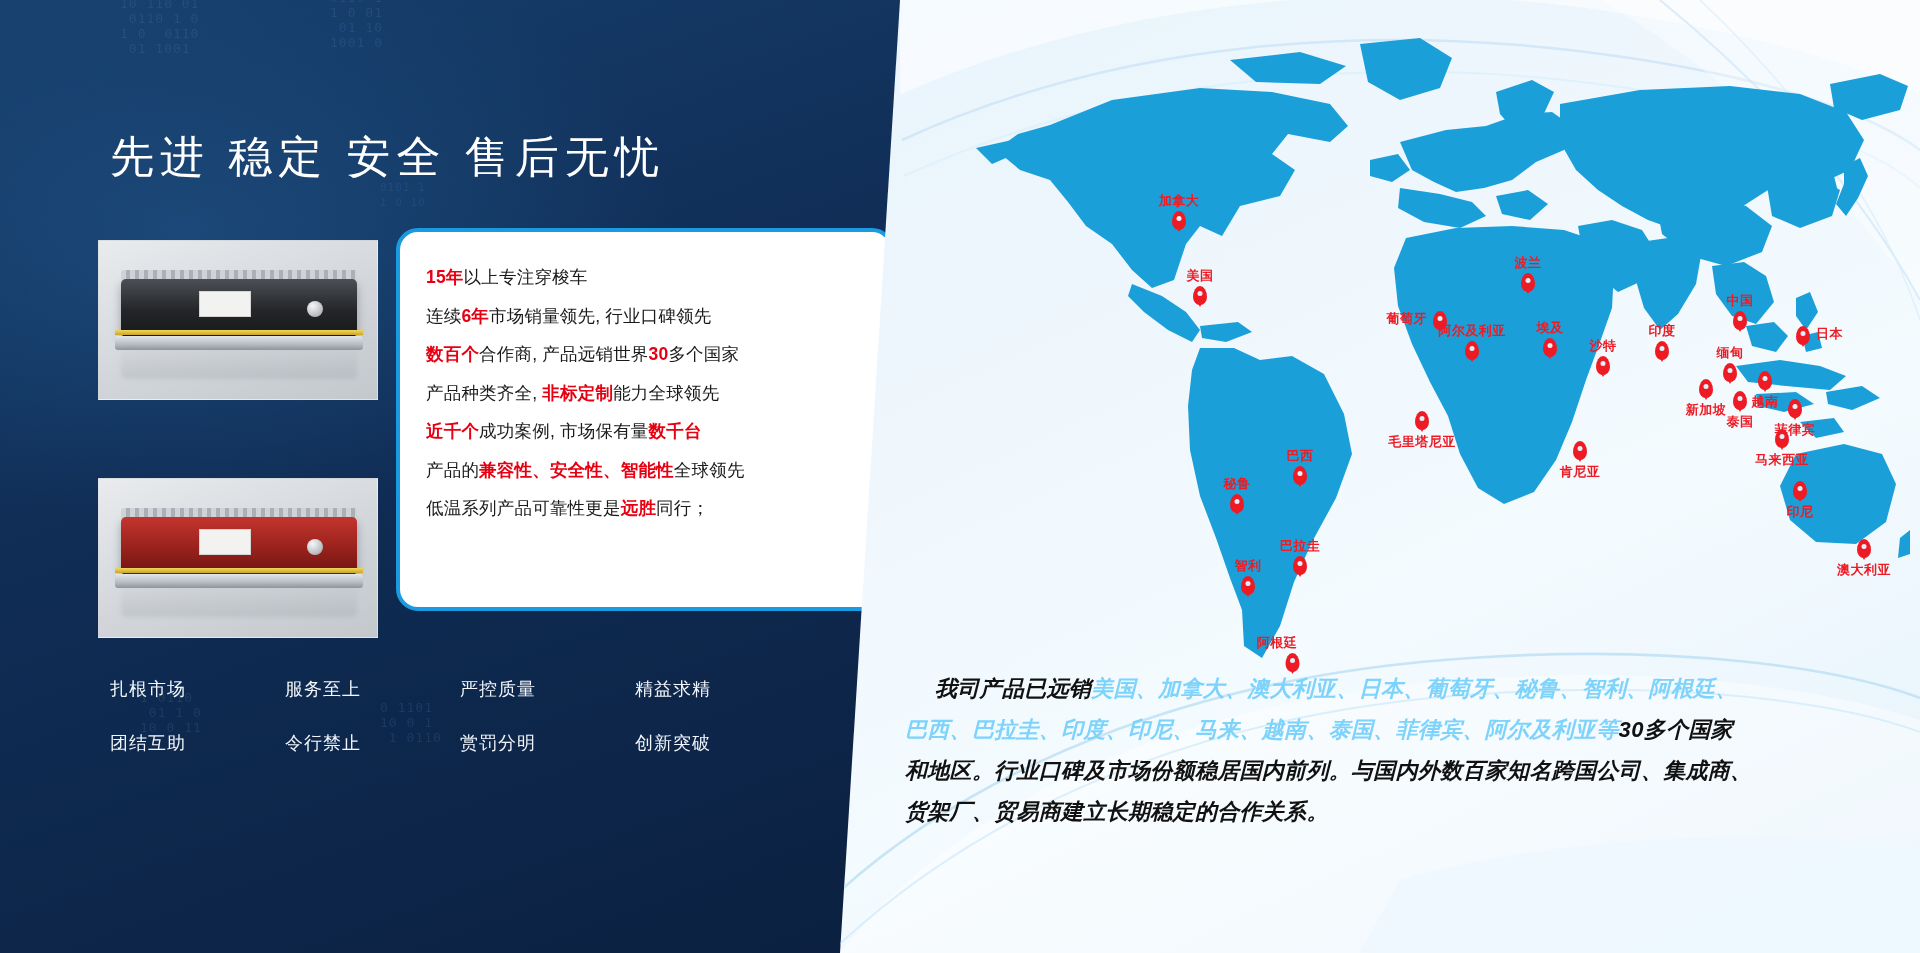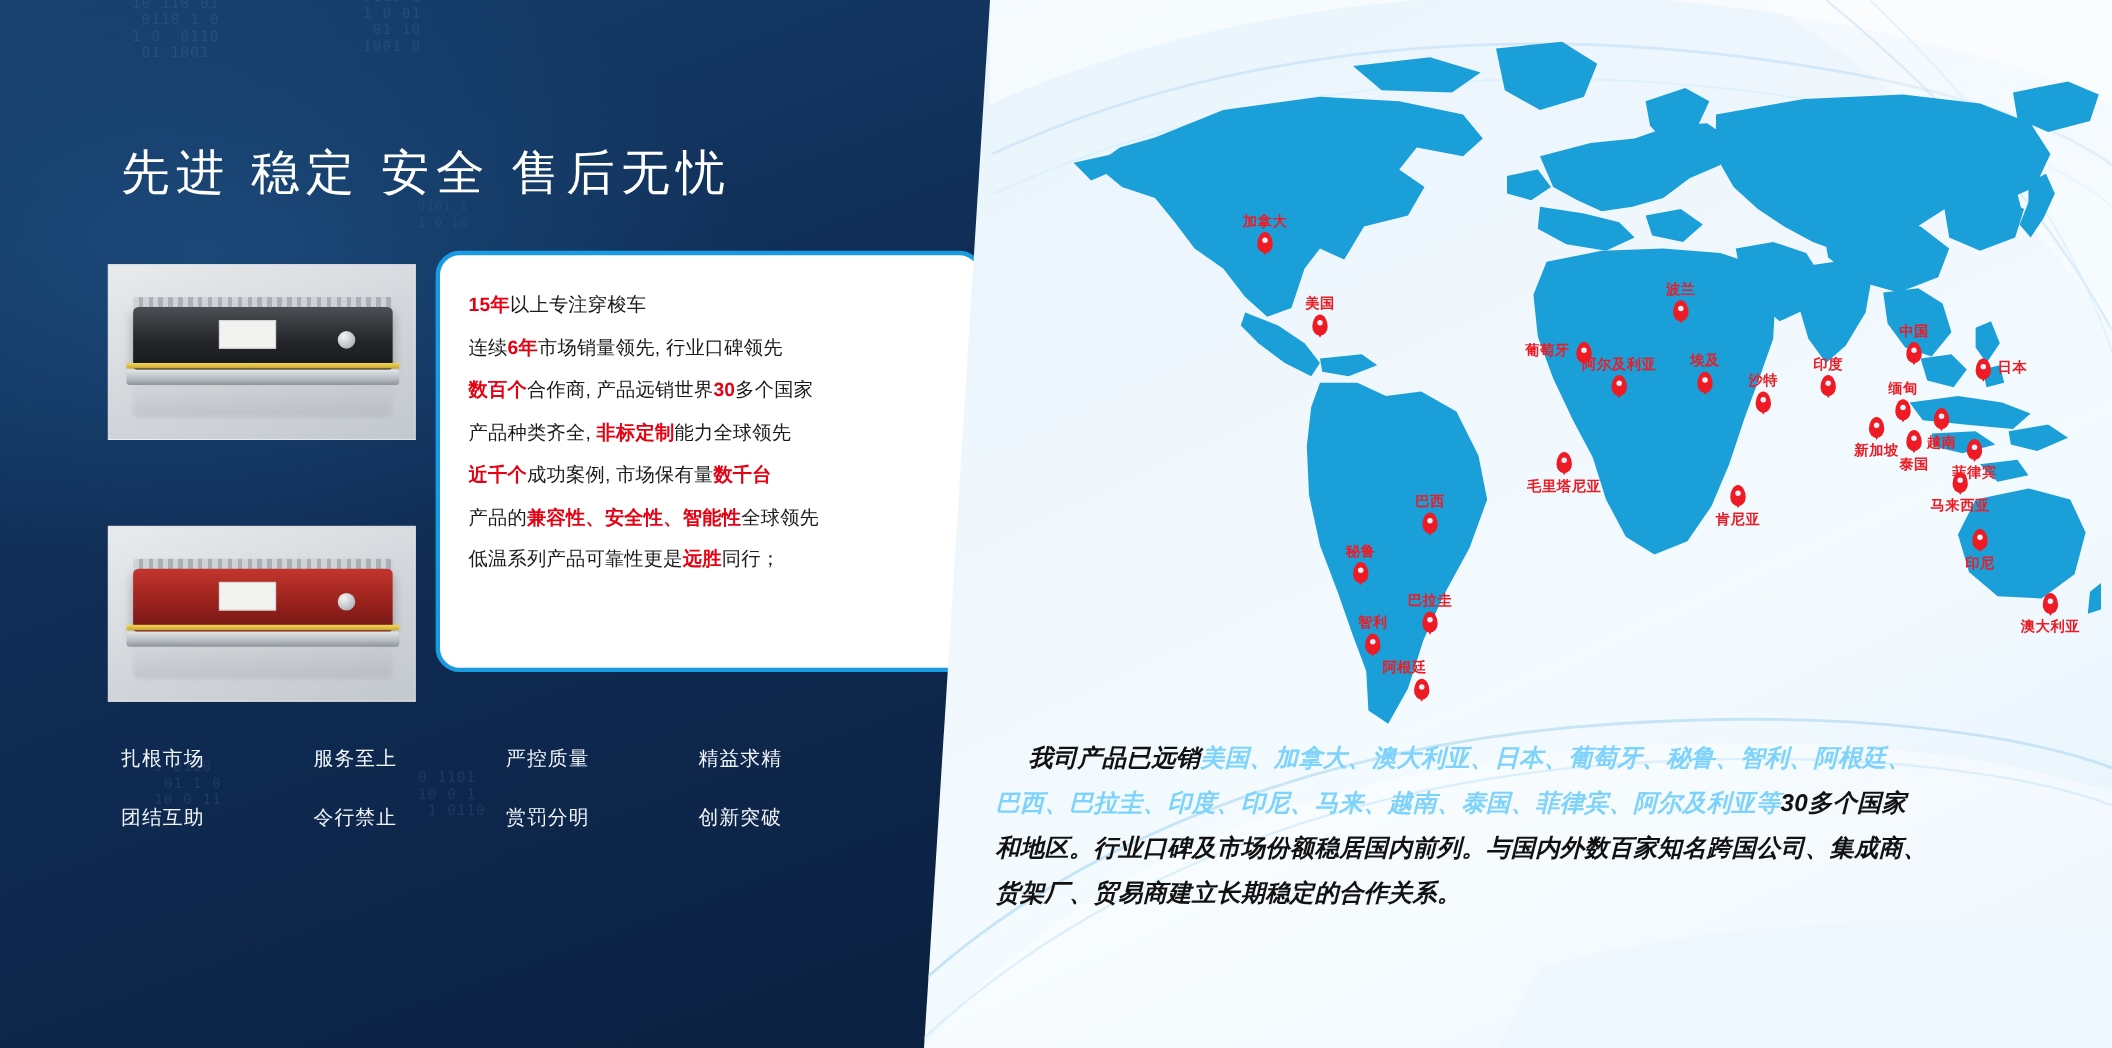--- a/index.html
+++ b/index.html
@@ -323,45 +323,45 @@
           <path d="M896,424 L944,414 L982,424 L996,454 L986,492 L956,514 L916,512
                    L890,490 L880,456 Z"></path>
 
           <path d="M1000,508 L1010,500 L1010,524 L998,528 Z"></path>
 
           <path d="M930,54 L980,44 L1008,56 L1000,80 L962,90 L934,78 Z"></path>
         </g>
       </svg>
 
       <div id="pins">
-          <div class="pin" style="left: 310px; top: 230px; text-decoration: underline;">
+          <div class="pin" style="left: 339px; top: 230px; text-decoration: underline;">
             <span class="name">加拿大</span>
             <span class="glyph"></span>
           </div>
           <div class="pin" style="left: 360px; top: 305px;">
             <span class="name">美国</span>
             <span class="glyph"></span>
           </div>
           <div class="pin" style="left: 460px; top: 485px;">
             <span class="name">巴西</span>
             <span class="glyph"></span>
           </div>
-          <div class="pin" style="left: 397px; top: 530px; text-decoration: underline;">
+          <div class="pin" style="left: 397px; top: 513px; text-decoration: underline;">
             <span class="name">秘鲁</span>
             <span class="glyph"></span>
           </div>
           <div class="pin" style="left: 460px; top: 575px; text-align: right;">
             <span class="name">巴拉圭</span>
             <span class="glyph"></span>
           </div>
           <div class="pin" style="left: 408px; top: 595px;">
             <span class="name">智利</span>
             <span class="glyph"></span>
           </div>
-          <div class="pin" style="left: 437px; top: 636px; padding-left: 31px;">
+          <div class="pin" style="left: 437px; top: 672px; padding-left: 31px;">
             <span class="name">阿根廷</span>
             <span class="glyph"></span>
           </div>
           <div class="pin leftlbl" style="left: 600px; top: 330px;">
             <span class="name">葡萄牙</span>
             <span class="glyph"></span>
           </div>
           <div class="pin" style="left: 688px; top: 292px;">
             <span class="name">波兰</span>
             <span class="glyph"></span>

